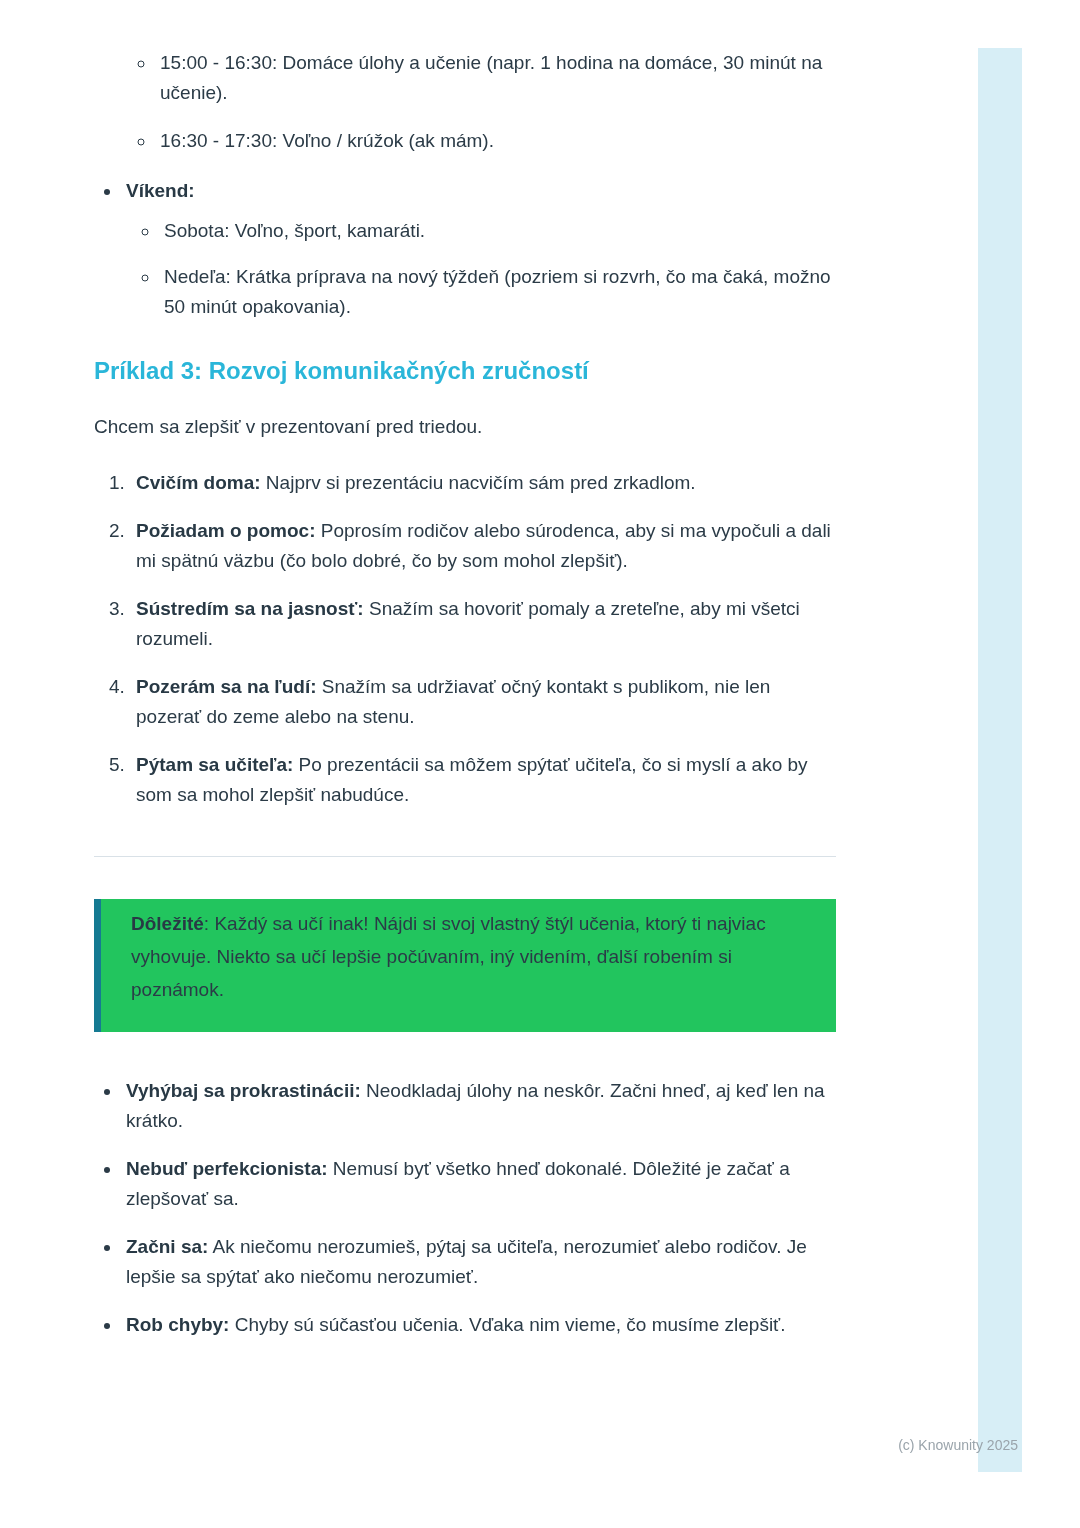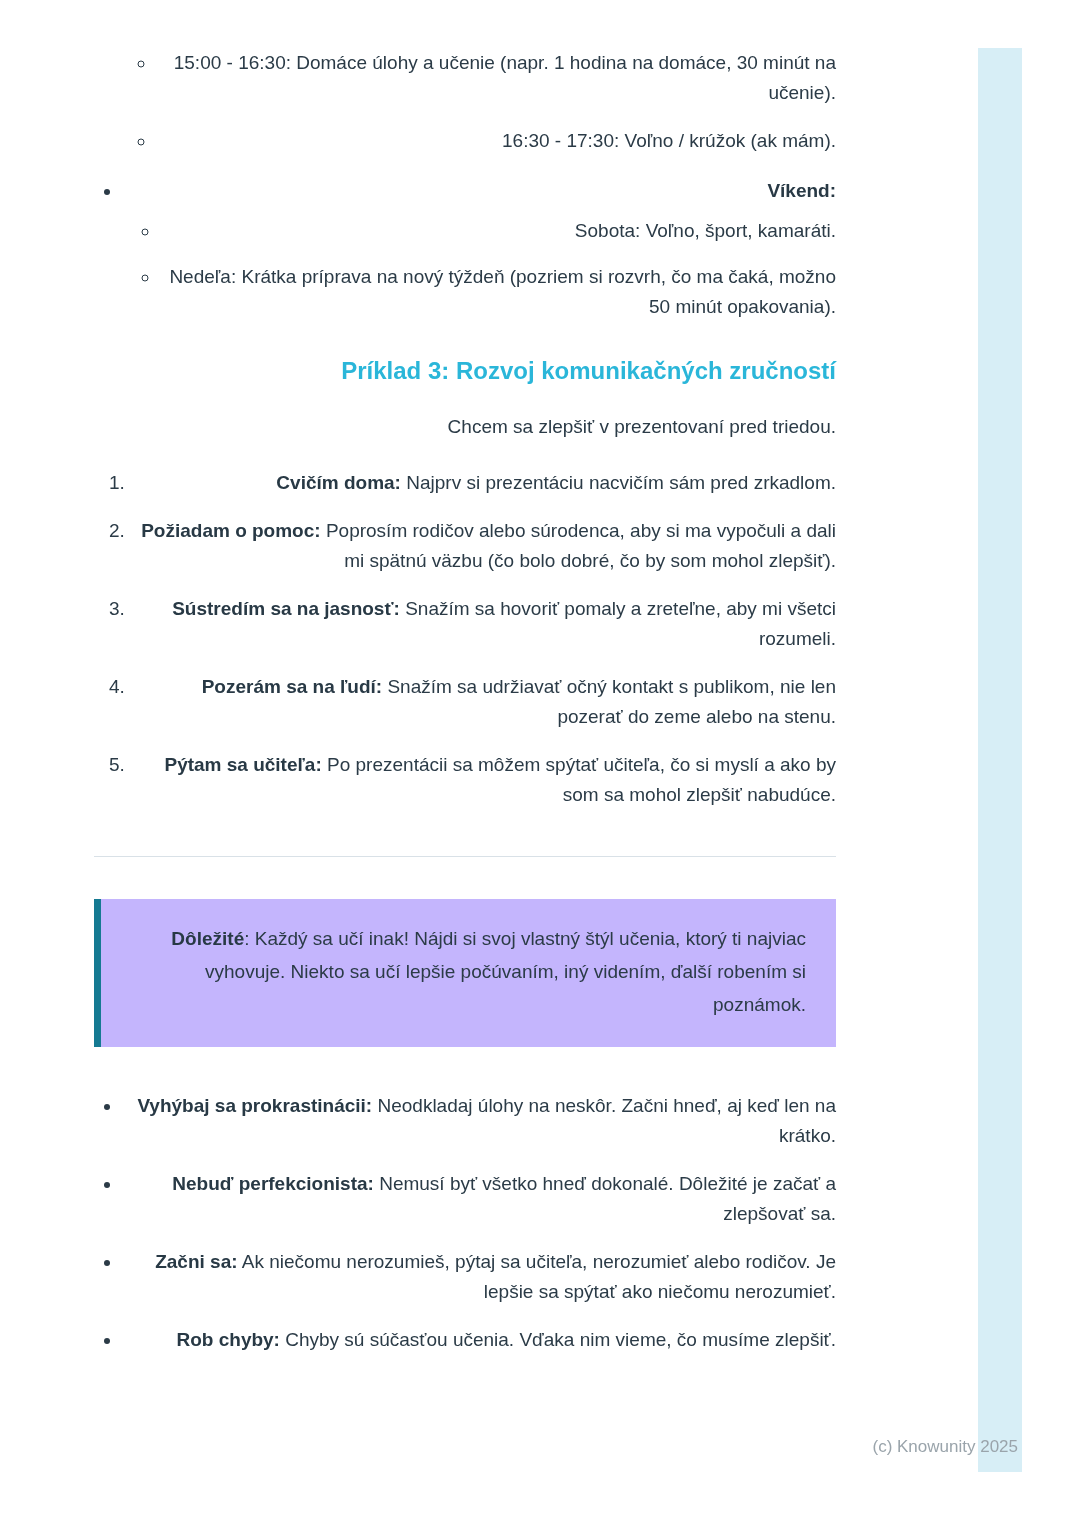--- a/index.html
+++ b/index.html
@@ -1,15 +1,15 @@
 <!DOCTYPE html>
 <html><head>
 <meta charset="utf-8">
 <style>
-  * { margin: 0; padding: 0; box-sizing: border-box; text-align: right; }
+  * { margin: 0; padding: 0; box-sizing: border-box; }
   html, body { background: #ffffff; }
   body {
     width: 1080px;
     height: 1528px;
     position: relative;
     font-family: "Liberation Sans", "DejaVu Sans", sans-serif;
     color: #2b3b47;
     font-size: 19px;
     line-height: 1.58;
     overflow: hidden;
@@ -74,37 +74,37 @@
     font-size: 36px;
     line-height: 1.2;
     font-weight: bold;
     margin-top: 42px;
     padding-bottom: 26px;
     border-bottom: 4px solid #56c6df;
   }
   .callout {
     margin-top: 42px;
     margin-bottom: 44px;
-    background: #c4b5fd;
+    background: #22c55e;
     border-left: 7px solid #157a92;
-    padding: 24px 30px 26px 30px;
+    padding: 9px 30px 26px 30px;
     line-height: 1.72;
   }
   ul.tips-list {
     list-style-type: disc;
     padding-left: 28px;
   }
   ul.tips-list > li { margin-bottom: 18px; padding-left: 4px; }
   .footer {
     position: absolute;
     top: 1434px;
     right: 62px;
     z-index: 2;
     color: #9aa4ab;
-    font-size: 17px;
+    font-size: 14px;
   }
 </style>
 </head>
 <body>
 
 <div class="page">
 
   <div class="edge-stripe"></div>
 
   <div class="content">

